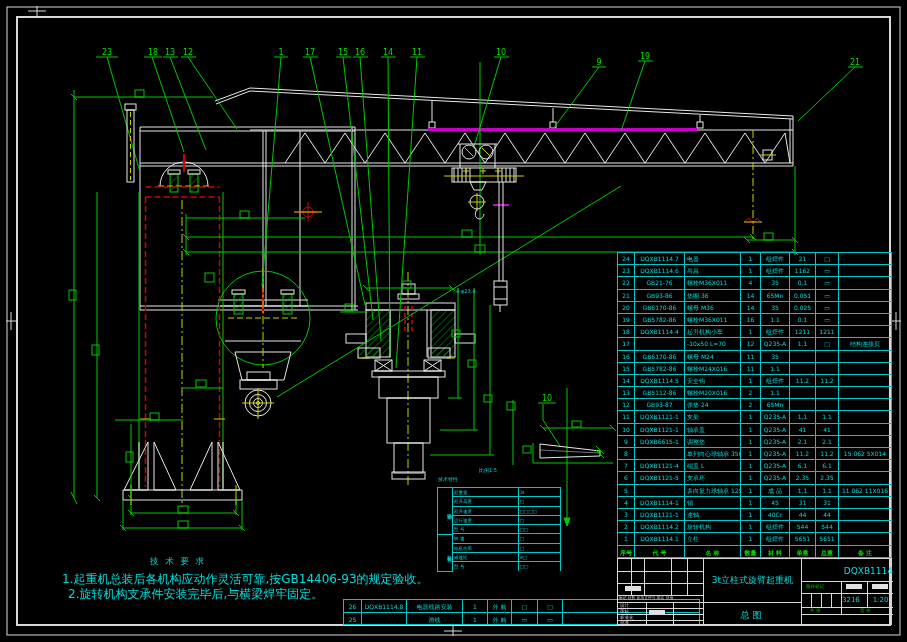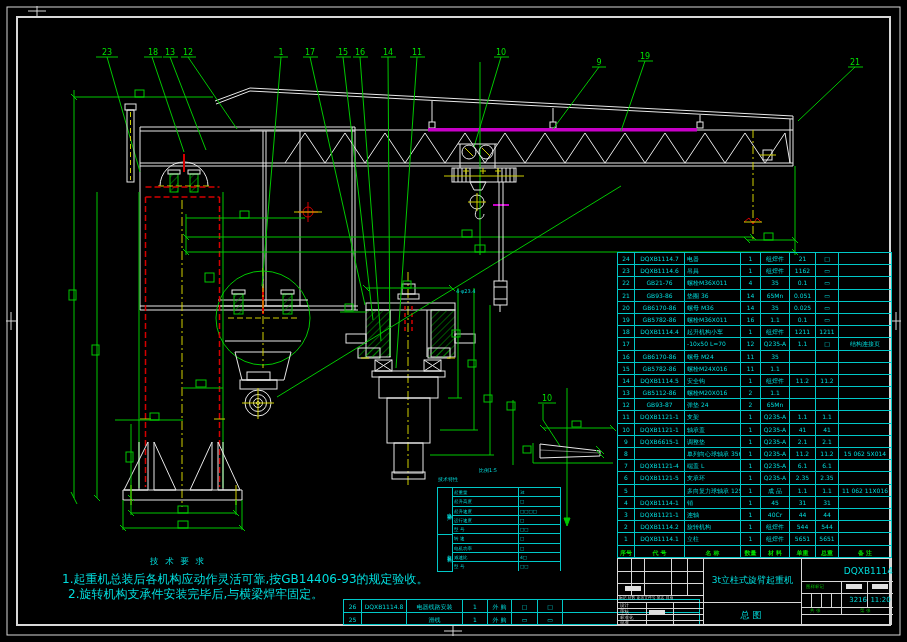--- a/index.html
+++ b/index.html
@@ -678,19 +678,19 @@
   <div class="tbl" style="left:183px;top:55px;width:92px;height:1px;"></div>
   <div class="tbl" style="left:223px;top:22px;width:1px;height:33px;"></div>
   <div class="tbl" style="left:249px;top:22px;width:1px;height:26px;"></div>
   <div class="tbl" style="left:193px;top:34px;width:1px;height:14px;"></div>
   <div class="tbl" style="left:203px;top:34px;width:1px;height:14px;"></div>
   <div class="tbl" style="left:213px;top:34px;width:1px;height:14px;"></div>
   <div class="tbtext" style="left:183px;top:7px;width:92px;text-align:right;font-size:9px;">DQXB1114</div>
   <div class="tbgreen" style="left:188px;top:25px;">图样标记</div>
   <div class="bar" style="left:228px;top:25px;width:16px;height:5px;"></div>
   <div class="bar" style="left:254px;top:25px;width:16px;height:5px;"></div>
-  <div class="tbtext" style="left:224px;top:37px;width:25px;text-align:right;font-size:7px;">3216</div>
-  <div class="tbtext" style="left:250px;top:37px;width:25px;text-align:center;font-size:7px;">11:20</div>
+  <div class="tbtext" style="left:224px;top:37px;width:25px;text-align:left;font-size:7px;">3216</div>
+  <div class="tbtext" style="left:250px;top:37px;width:25px;text-align:center;font-size:7px;">1:20</div>
   <div class="tbgreen" style="left:192px;top:49px;">共 张</div>
   <div class="tbgreen" style="left:242px;top:49px;">第 张</div>
 </div>
 
 </div>
 
 </body></html>

